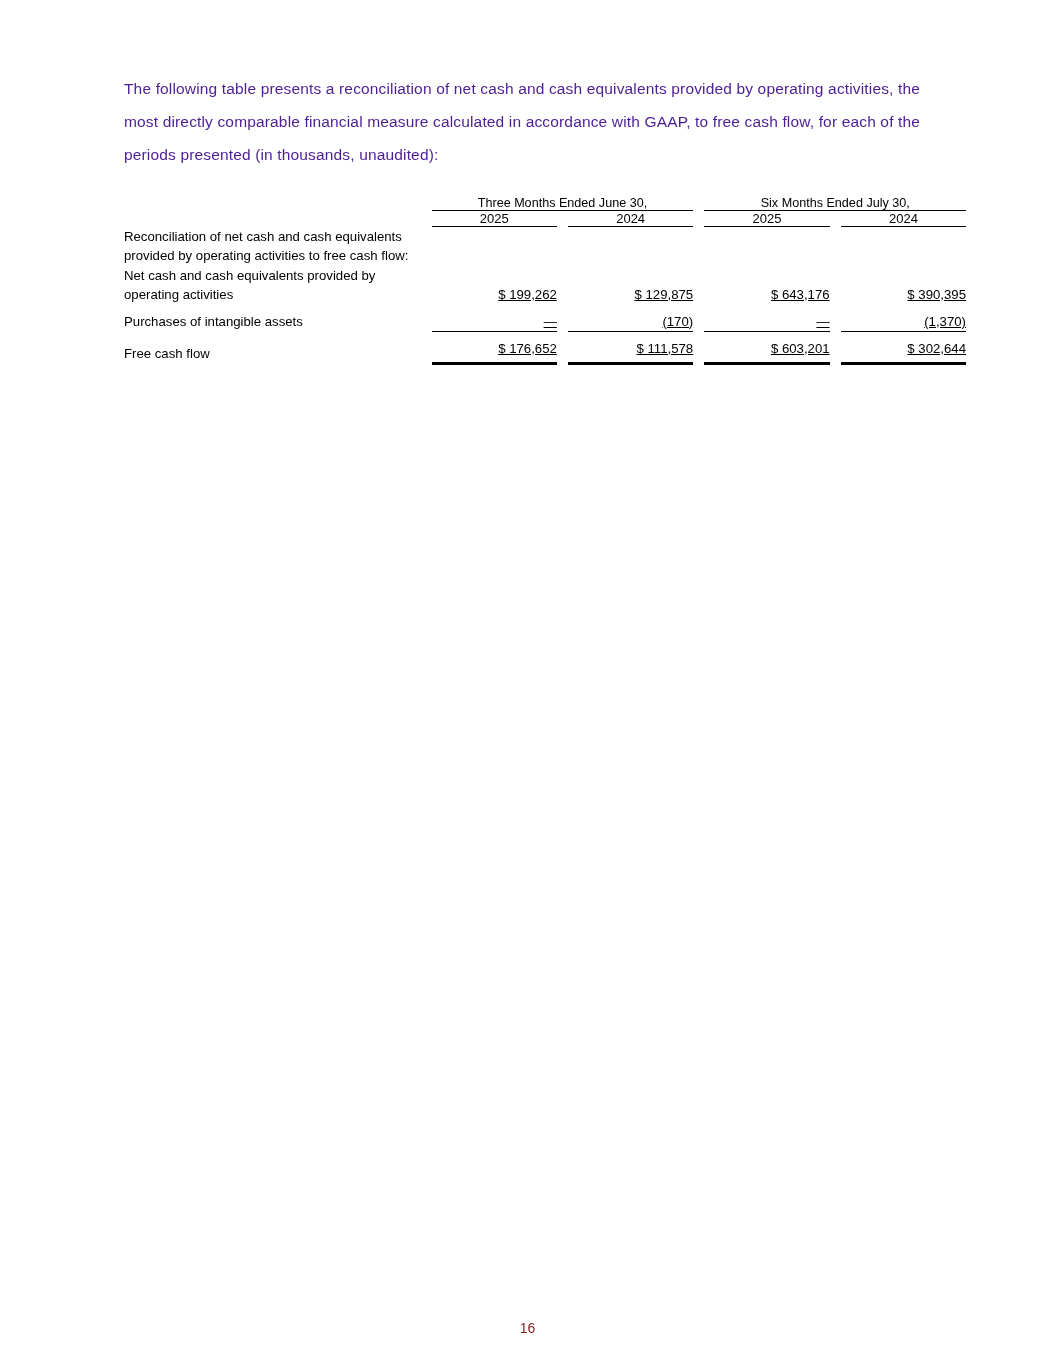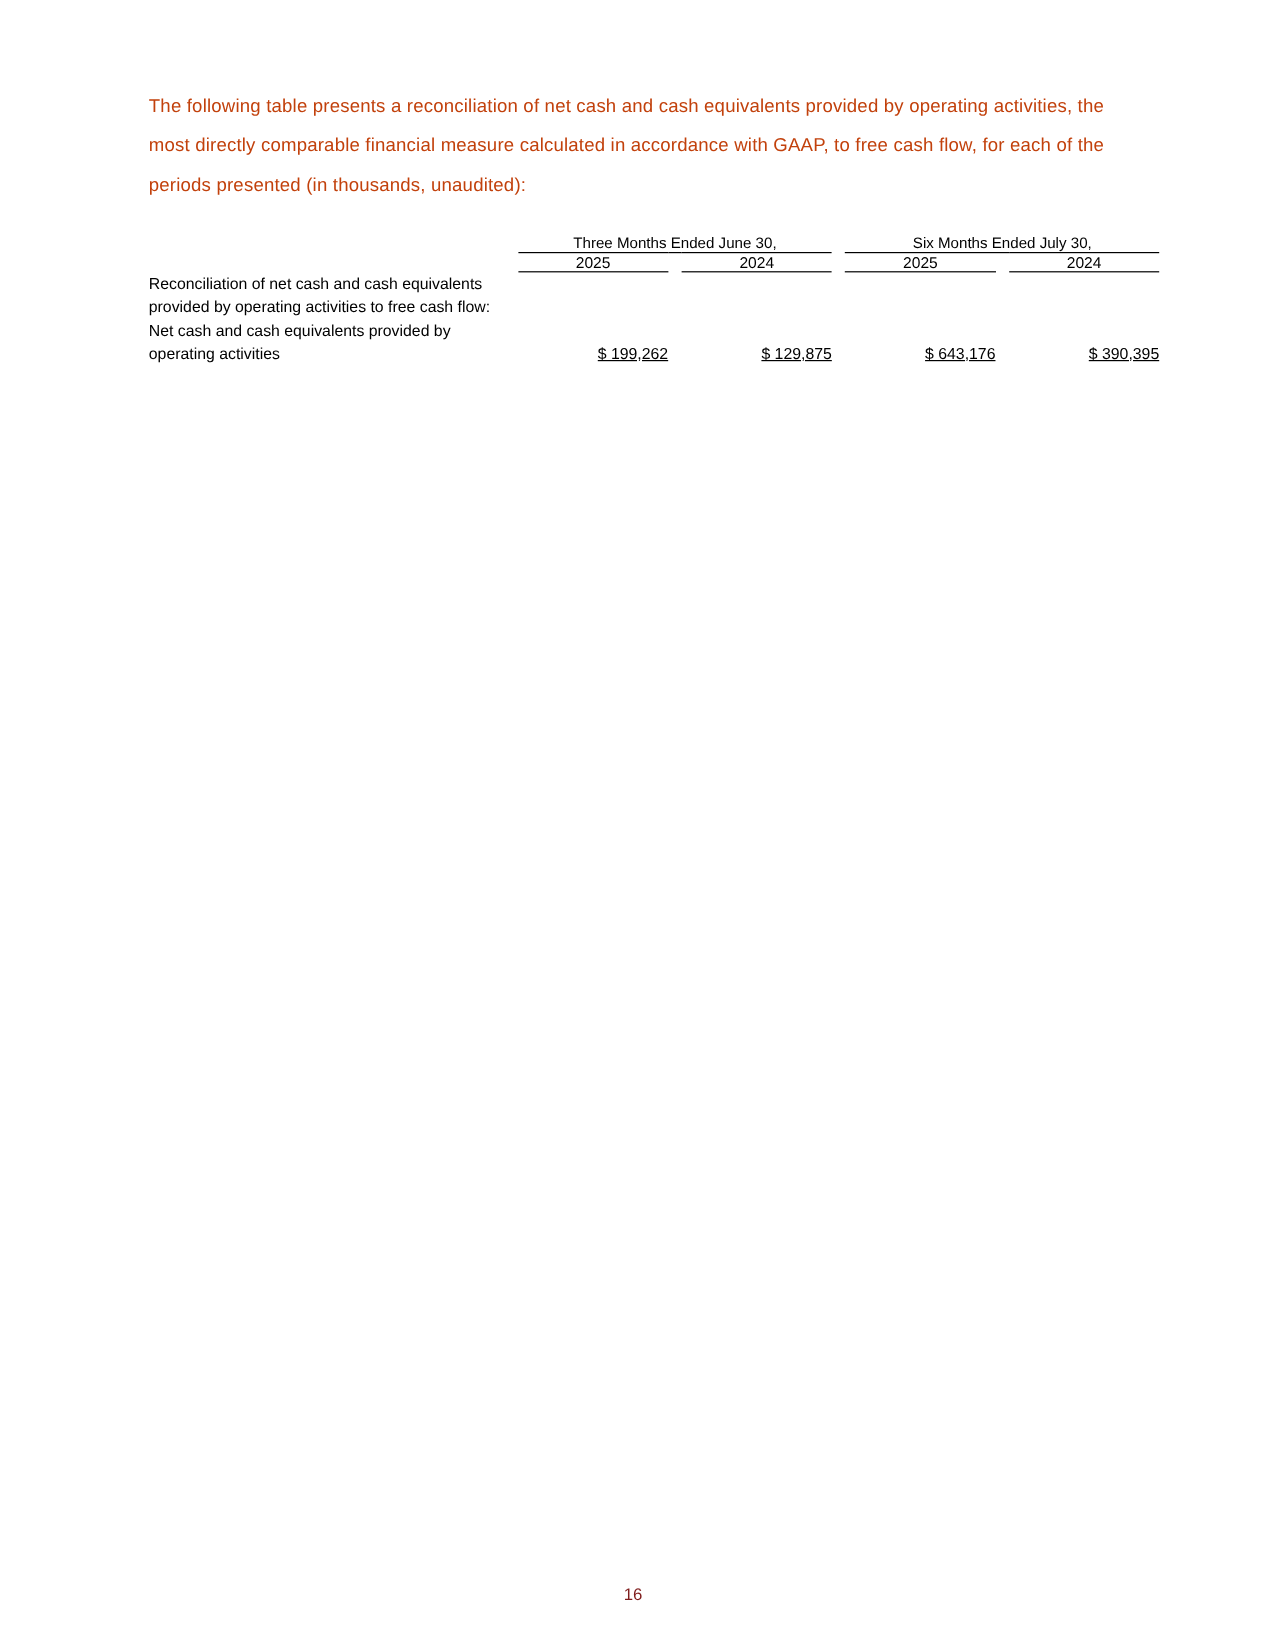--- a/index.html
+++ b/index.html
@@ -22,21 +22,21 @@
     box-sizing: border-box;
     padding: 0;
   }
   .intro {
     position: absolute;
     left: 124px;
     top: 72px;
     width: 812px;
     font-size: 15.5px;
     line-height: 33px;
-    color: #c2410c;
+    color: #4c1d95;
     letter-spacing: 0.01em;
   }
   table.fin {
     position: absolute;
     left: 124px;
     top: 196px;
     width: 842px;
     border-collapse: collapse;
     font-size: 13px;
   }
@@ -156,18 +156,38 @@
         <td></td>
         <td class="num">$ 129,875</td>
         <td></td>
         <td class="num">$ 643,176</td>
         <td></td>
         <td class="num">$ 390,395</td>
       </tr>
 
 
 
+      <tr>
+        <td class="lbl indent2" style="padding-top:8px">Purchases of intangible assets</td>
+        <td class="num" style="padding-top:8px">—</td>
+        <td></td>
+        <td class="num" style="padding-top:8px">(170)</td>
+        <td></td>
+        <td class="num" style="padding-top:8px">—</td>
+        <td></td>
+        <td class="num" style="padding-top:8px">(1,370)</td>
+      </tr>
 
+      <tr>
+        <td class="lbl" style="padding-top:9px">Free cash flow</td>
+        <td class="num dblrule" style="padding-top:7px;padding-bottom:4px">$ 176,652</td>
+        <td></td>
+        <td class="num dblrule" style="padding-top:7px;padding-bottom:4px">$ 111,578</td>
+        <td></td>
+        <td class="num dblrule" style="padding-top:7px;padding-bottom:4px">$ 603,201</td>
+        <td></td>
+        <td class="num dblrule" style="padding-top:7px;padding-bottom:4px">$ 302,644</td>
+      </tr>
     </tbody>
   </table>
 
   <div class="pagenum">16</div>
 </div>
 
 </body></html>

